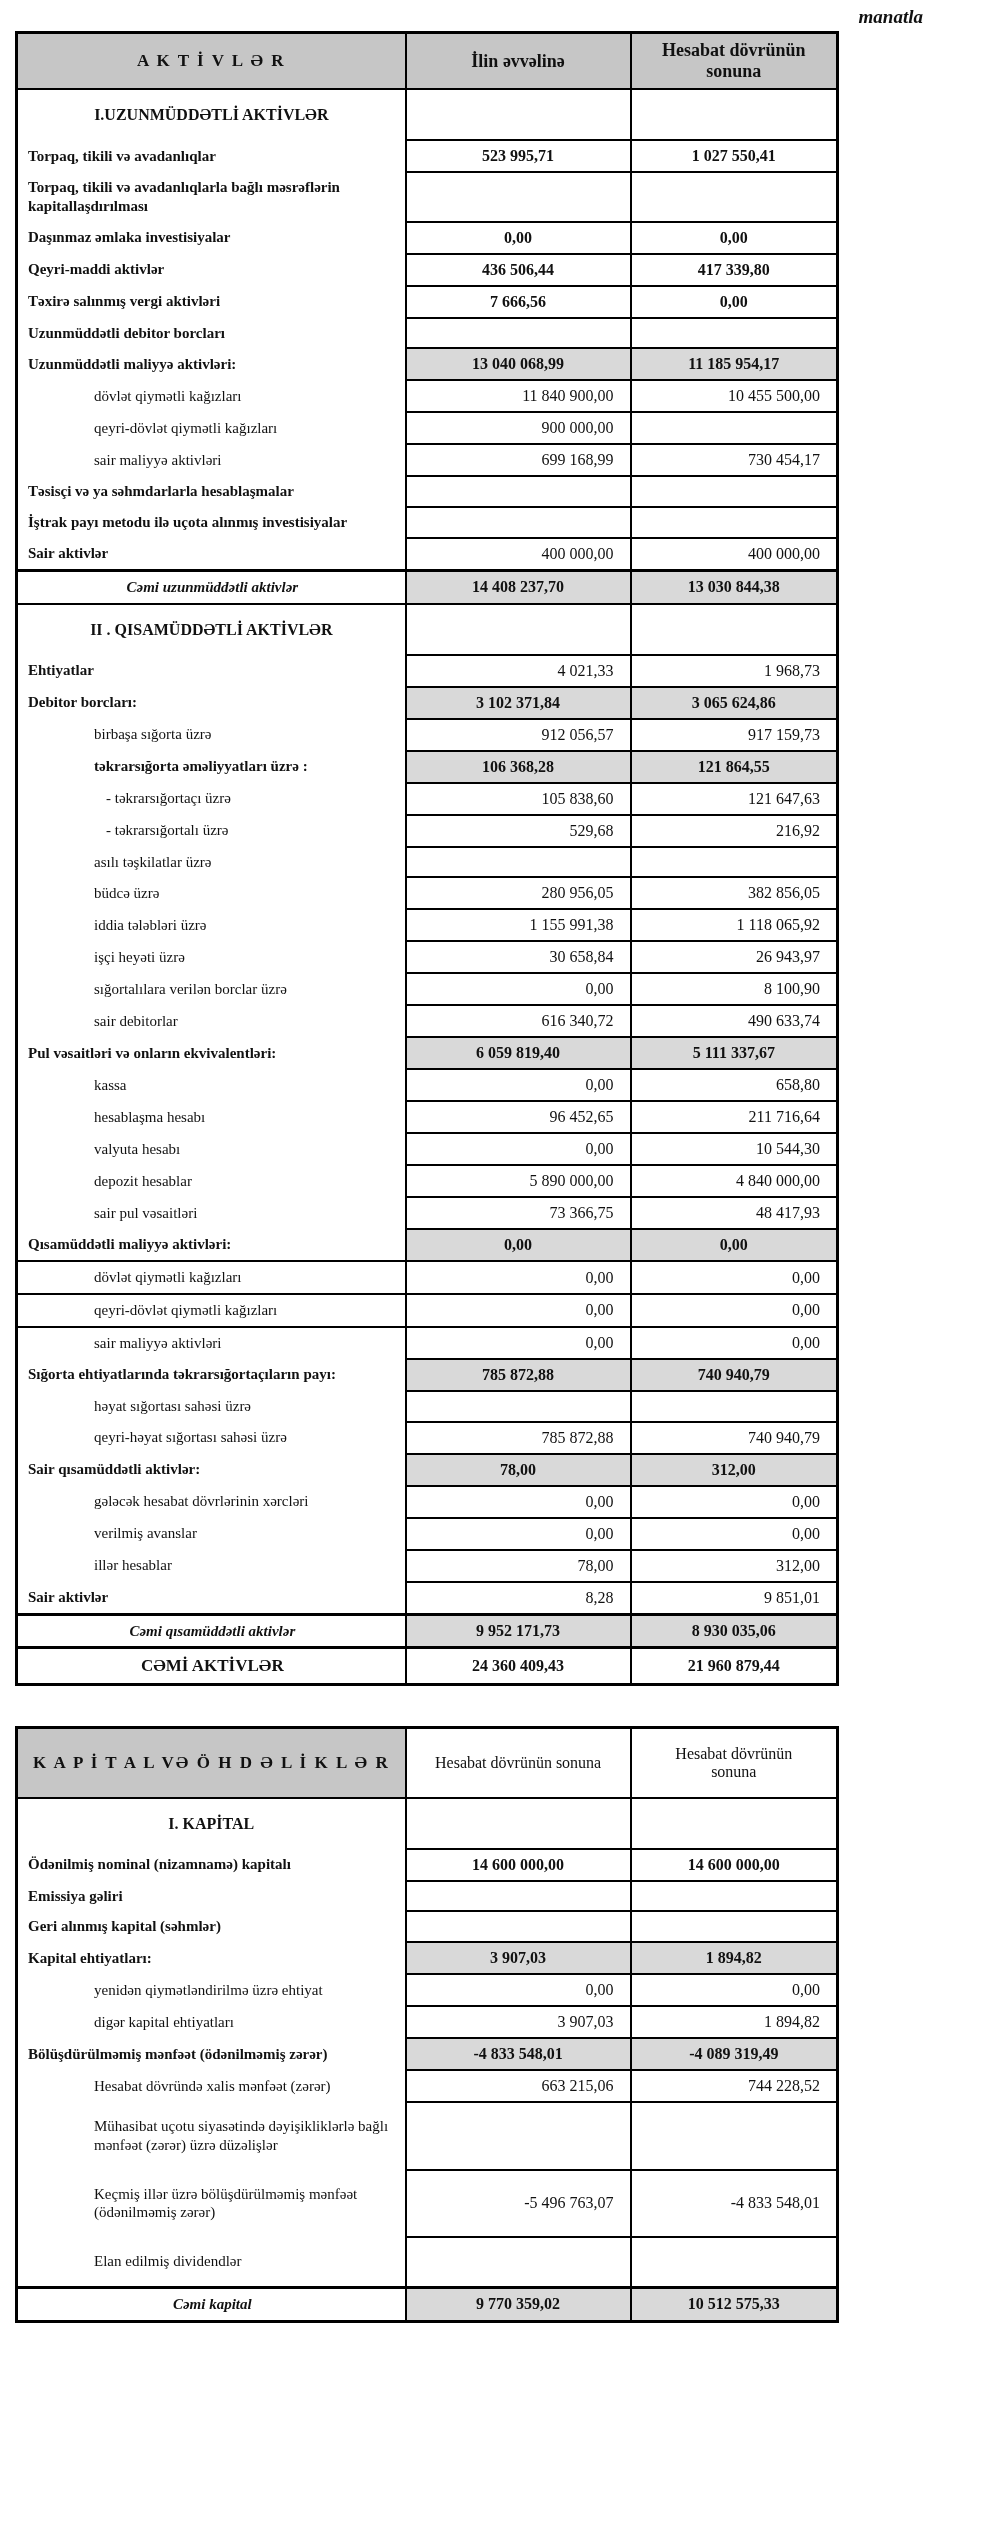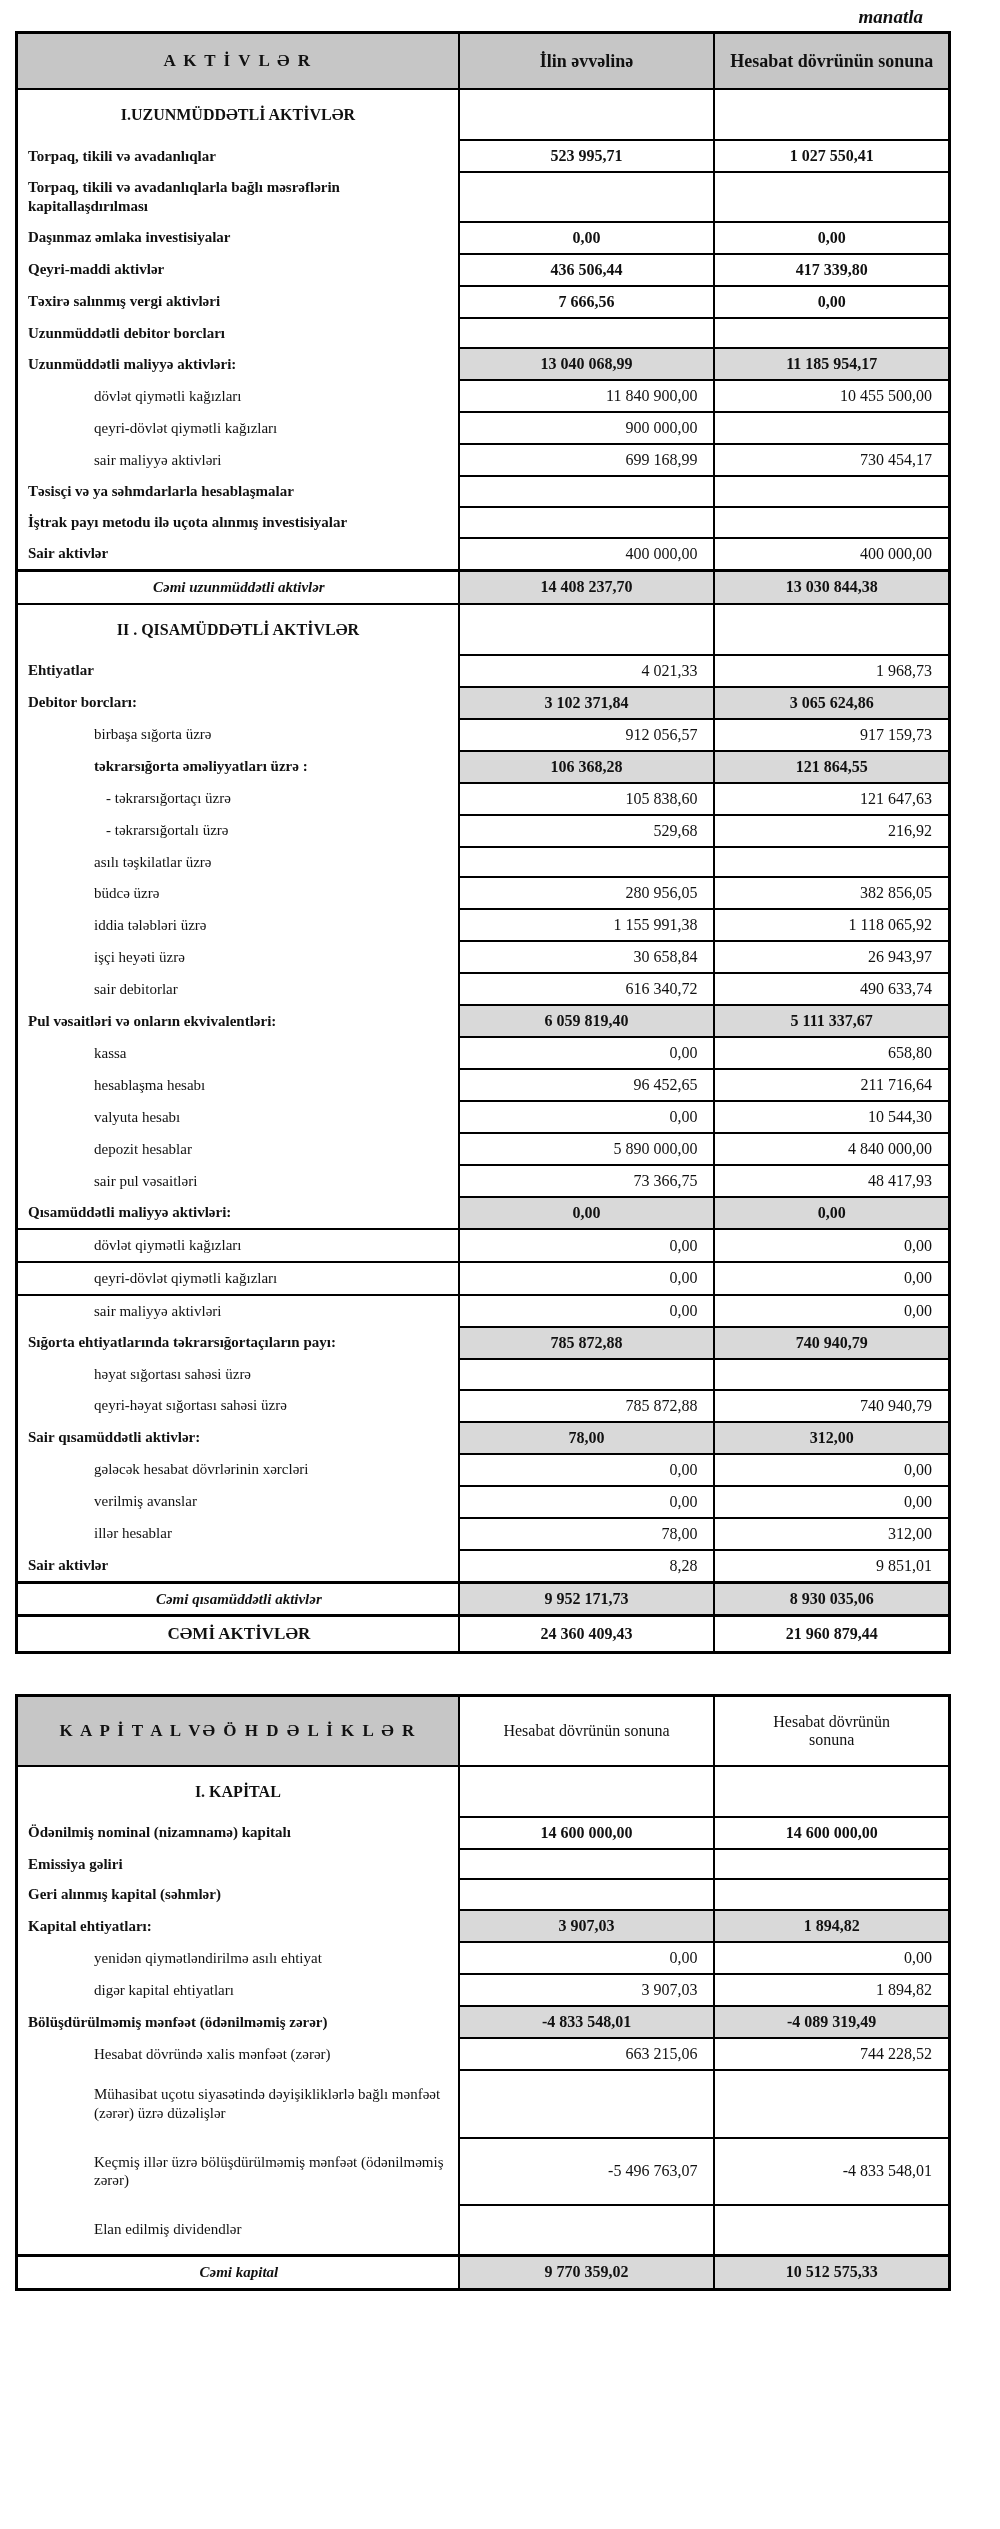--- a/index.html
+++ b/index.html
@@ -16,21 +16,21 @@
   }
   .page{padding:4px 15px 20px 15px;}
   .currency-note{
     text-align:right;
     padding:2px 62px 3px 0;
     font-size:19px;
     font-weight:bold;
     font-style:italic;
   }
   table.fin-table{
-    width:936px;
+    width:824px;
     border-collapse:collapse;
     table-layout:fixed;
     border:3px solid var(--border);
   }
   col.c-lab{width:47.4%;}
   col.c-v1{width:27.4%;}
   col.c-v2{width:25.2%;}
   th{
     border:2px solid var(--border);
     font-weight:bold;
@@ -238,20 +238,25 @@
           <td class="lab  ind1">iddia tələbləri üzrə</td>
           <td class="val">1 155 991,38</td>
           <td class="val">1 118 065,92</td>
         </tr>
         <tr>
           <td class="lab  ind1">işçi heyəti üzrə</td>
           <td class="val">30 658,84</td>
           <td class="val">26 943,97</td>
         </tr>
         <tr>
+          <td class="lab  ind1">sığortalılara verilən borclar üzrə</td>
+          <td class="val">0,00</td>
+          <td class="val">8 100,90</td>
+        </tr>
+        <tr>
           <td class="lab  ind1">sair debitorlar</td>
           <td class="val">616 340,72</td>
           <td class="val">490 633,74</td>
         </tr>
         <tr>
           <td class="lab b">Pul vəsaitləri  və onların ekvivalentləri:</td>
           <td class="val vb g">6 059 819,40</td>
           <td class="val vb g">5 111 337,67</td>
         </tr>
         <tr>
@@ -387,21 +392,21 @@
           <td class="lab b">Geri alınmış kapital (səhmlər)</td>
           <td class="val"></td>
           <td class="val"></td>
         </tr>
         <tr>
           <td class="lab b">Kapital ehtiyatları:</td>
           <td class="val vb g">3 907,03</td>
           <td class="val vb g">1 894,82</td>
         </tr>
         <tr>
-          <td class="lab  ind1">yenidən qiymətləndirilmə asılı ehtiyat</td>
+          <td class="lab  ind1">yenidən qiymətləndirilmə üzrə ehtiyat</td>
           <td class="val">0,00</td>
           <td class="val">0,00</td>
         </tr>
         <tr>
           <td class="lab  ind1">digər kapital ehtiyatları</td>
           <td class="val">3 907,03</td>
           <td class="val">1 894,82</td>
         </tr>
         <tr>
           <td class="lab b">Bölüşdürülməmiş mənfəət (ödənilməmiş zərər)</td>

